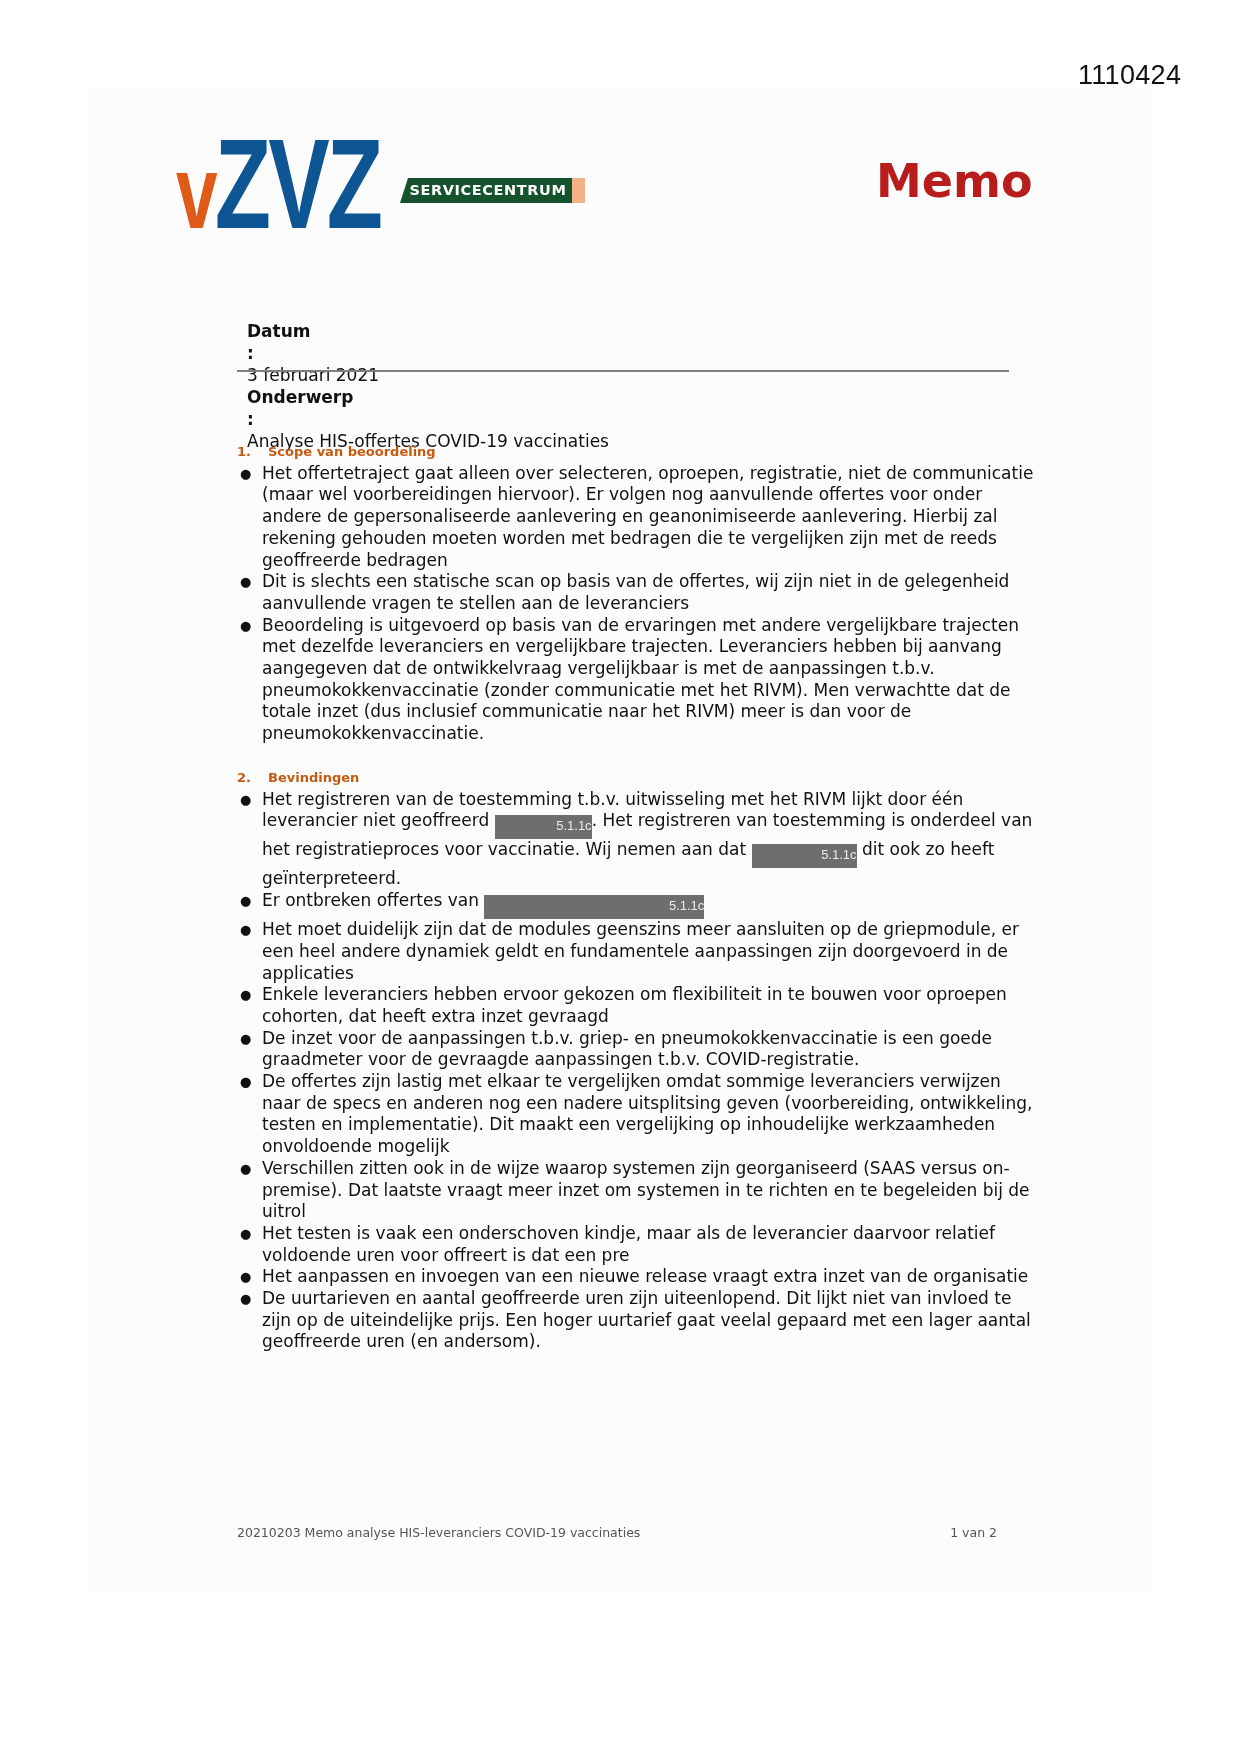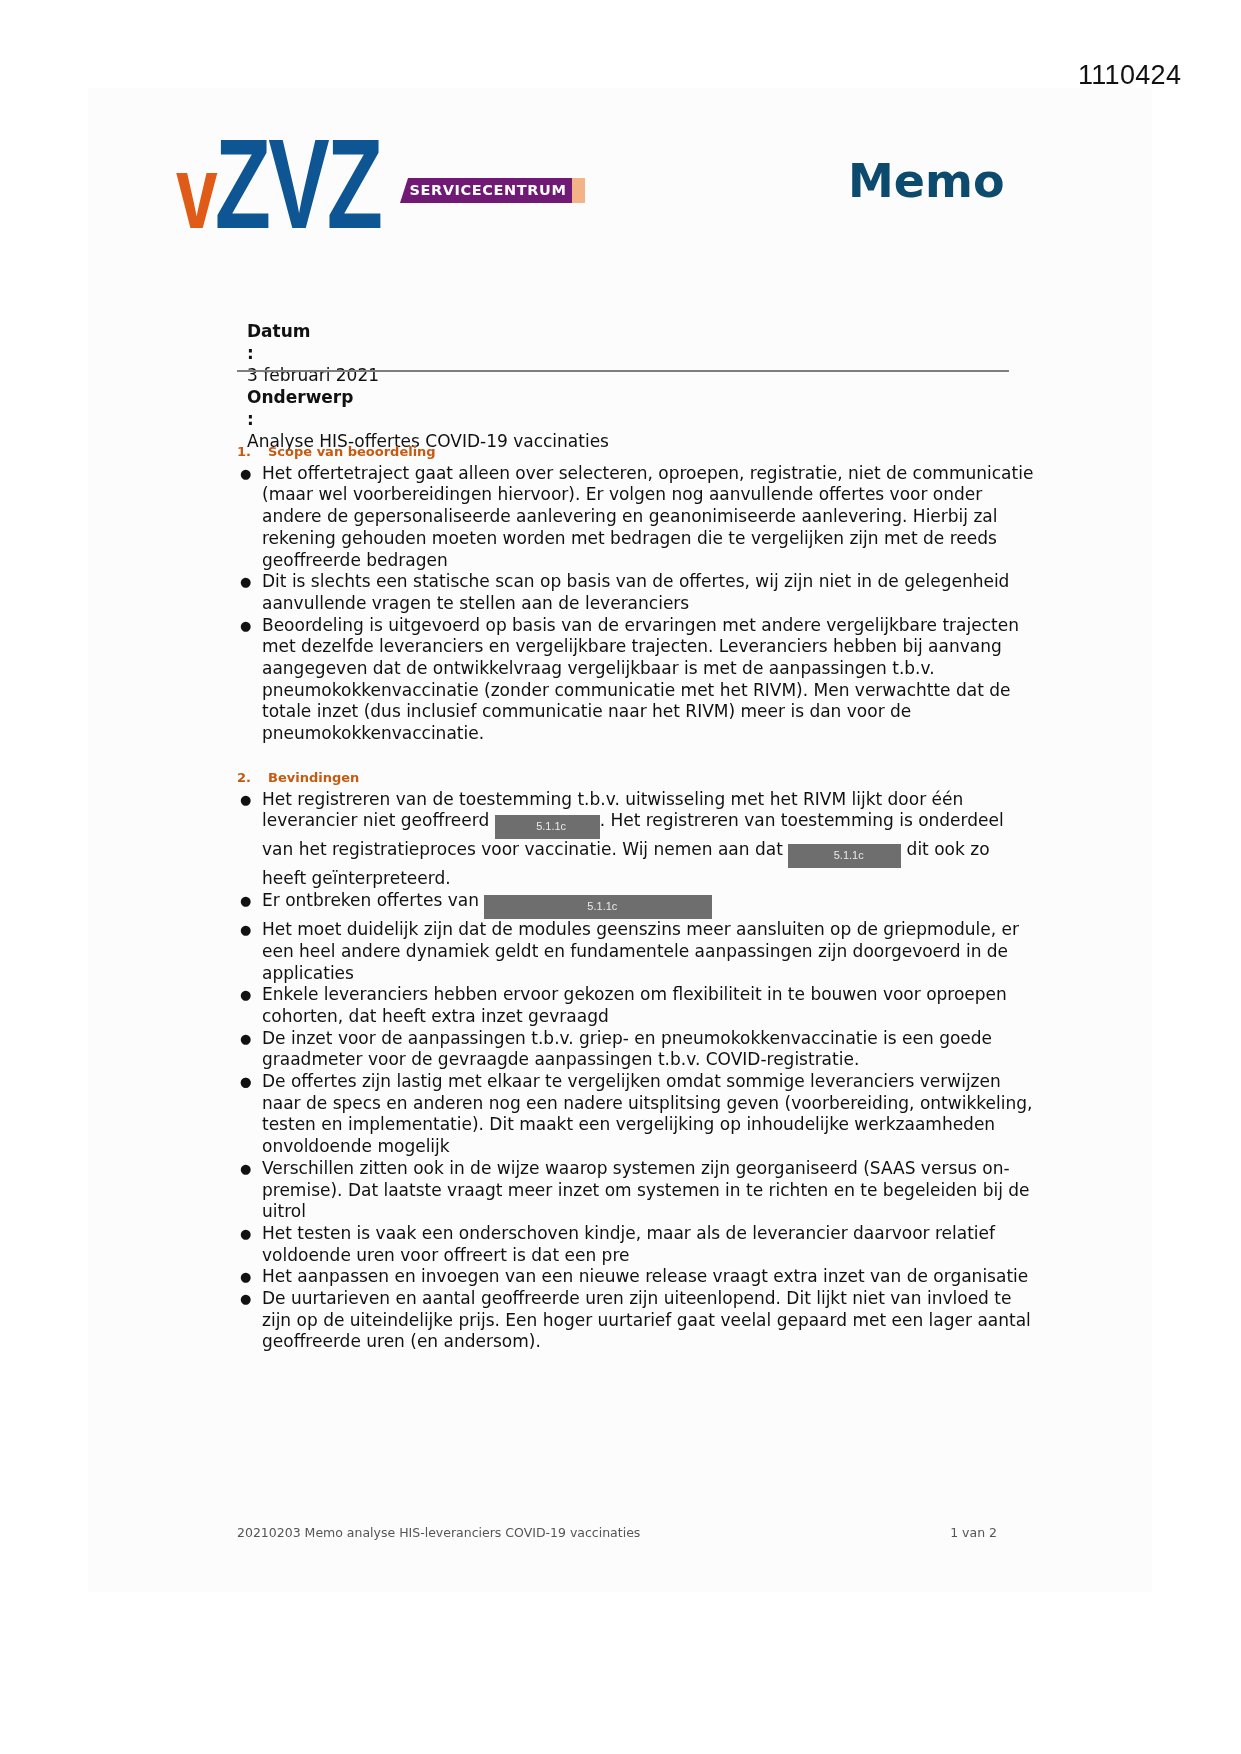--- a/index.html
+++ b/index.html
@@ -24,33 +24,33 @@
     position: absolute; left: 0; top: -18px;
     font-family: "Liberation Sans", sans-serif; font-weight: bold;
     font-size: 128px; line-height: 128px; letter-spacing: -4px;
     transform: scaleX(0.72); transform-origin: left top;
     white-space: nowrap;
   }
   .logo .v { color: #e05a18; font-size: 104px; }
   .logo .zvz { color: #0e5593; }
   .logo .banner {
     position: absolute; left: 224px; top: 40px; width: 172px; height: 25px;
-    background: #701a75;
+    background: #14532d;
     clip-path: polygon(8px 0, 100% 0, 100% 100%, 0 100%);
     color: #fff; font-family: "DejaVu Sans", sans-serif; font-weight: bold;
     font-size: 14.5px; line-height: 25px; text-align: center; letter-spacing: 0.6px;
     padding-left: 4px; box-sizing: border-box;
   }
   .logo .banner-tip {
     position: absolute; left: 396px; top: 40px; width: 13px; height: 25px;
     background: #f4b287;
   }
   .memo-title {
-    position: absolute; left: 848px; top: 154px;
-    font-family: "DejaVu Sans", sans-serif; font-weight: bold; font-size: 46px; color: #0c4a6e;
+    position: absolute; left: 876px; top: 154px;
+    font-family: "DejaVu Sans", sans-serif; font-weight: bold; font-size: 46px; color: #b91c1c;
   }
   
   .meta { position: absolute; left: 247px; top: 320px; font-size: 17px; line-height: 22px; }
   .meta-row { display: flex; flex-direction: column; }
   .meta-label { width: 133px; font-weight: bold; }
   .meta-colon { width: 25px; font-weight: bold; }
   .meta-value { }
   .meta-rule {
     position: absolute; left: 237px; top: 370px; width: 772px; height: 2px; background: #7f7f7f;
   }
@@ -58,22 +58,22 @@
   .section { position: absolute; left: 237px; width: 800px; font-size: 17px; line-height: 21.7px; }
   .section-heading { color: #c55a11; font-weight: bold; margin: 0; font-size: 13px; }
   .section-heading .num { display: inline-block; width: 31px; }
   ul.bullets { list-style: none; margin: 0; padding: 0; }
   ul.bullets li { position: relative; padding-left: 25px; }
   ul.bullets li .bullet {
     position: absolute; left: 3px; top: 0; font-size: 13px;
   }
   .redact {
     display: inline-block; background: #6e6e6e; color: #eaeaea;
-    font-family: "Liberation Sans", sans-serif; font-size: 11px;
-    text-align: center; vertical-align: -4px; line-height: 22px; height: 24px; padding-left: 8px;
+    font-family: "Liberation Sans", sans-serif; font-size: 13px;
+    text-align: right; vertical-align: -4px; line-height: 22px; height: 24px;
   }
   .footer {
     position: absolute; top: 1525px; left: 237px; width: 760px;
     font-size: 12.5px; color: #555; display: flex; justify-content: space-between; text-align: right;
   }
 </style>
 </head>
 <body>
 
 <div class="doc-number">1110424</div>

